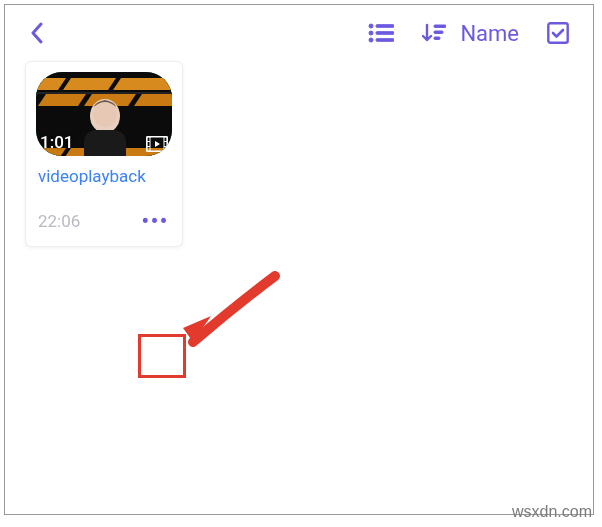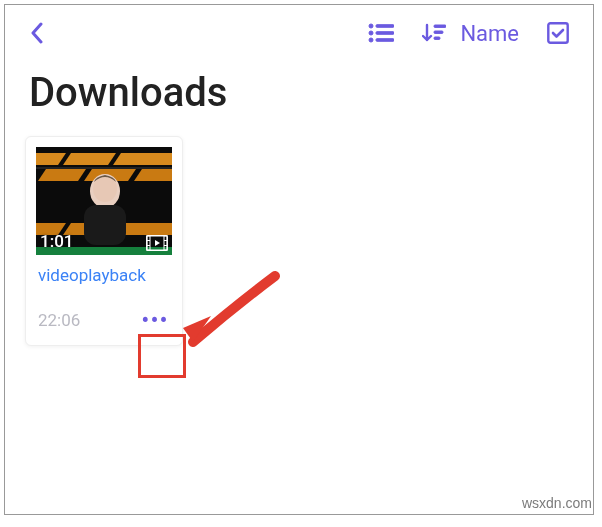--- a/index.html
+++ b/index.html
@@ -54,24 +54,25 @@
       border-radius: 6px;
       box-shadow: 0 1px 4px rgba(0,0,0,0.06);
       overflow: hidden;
       background: #fff;
     }
     .thumb-wrap {
       padding: 10px 10px 0 10px;
     }
     .thumb {
       width: 100%;
-      height: 108px;
+      height: 84px;
       background: #15803d;
       position: relative;
       overflow: hidden;
+      border-radius: 26px;
     }
     .thumb svg { display: block; }
     .duration {
       position: absolute;
       bottom: 4px; left: 4px;
       color: #fff;
       font-size: 17px;
       font-weight: 500;
       text-shadow: 0 0 3px rgba(0,0,0,0.6);
     }
@@ -109,22 +110,22 @@
       border: 3px solid #e23b2e;
       width: 48px; height: 44px;
       pointer-events: none;
     }
     .arrow {
       position: absolute;
       pointer-events: none;
     }
     .watermark {
       position: absolute;
-      bottom: 16px; right: 10px;
-      font-size: 14px;
+      bottom: 6px; right: 10px;
+      font-size: 16px;
       color: #7b7b7b;
       font-family: Arial, sans-serif;
     }
   </style>
 </head>
 <body>
 
 <div class="frame">
 
   <div class="header">
@@ -157,21 +158,20 @@
     </div>
 
     <div class="hd-action">
       <svg width="22" height="22" viewBox="0 0 22 22" fill="none">
         <rect x="1.3" y="1.3" width="19.4" height="19.4" rx="2" stroke="#6b5ae0" stroke-width="2.4"></rect>
         <path d="M6 11 L9.5 14.5 L16 8" stroke="#6b5ae0" stroke-width="2.6" stroke-linecap="round" stroke-linejoin="round" fill="none"></path>
       </svg>
     </div>
   </div>
 
-  <div class="page-title">Downloads</div>
 
   <div class="grid">
     <div class="card">
       <div class="thumb-wrap">
         <div class="thumb">
 
           <svg width="138" height="100" viewBox="0 0 138 100">
             <rect width="138" height="100" fill="#0b0b0b"></rect>
 
             <g transform="translate(0,0)">

